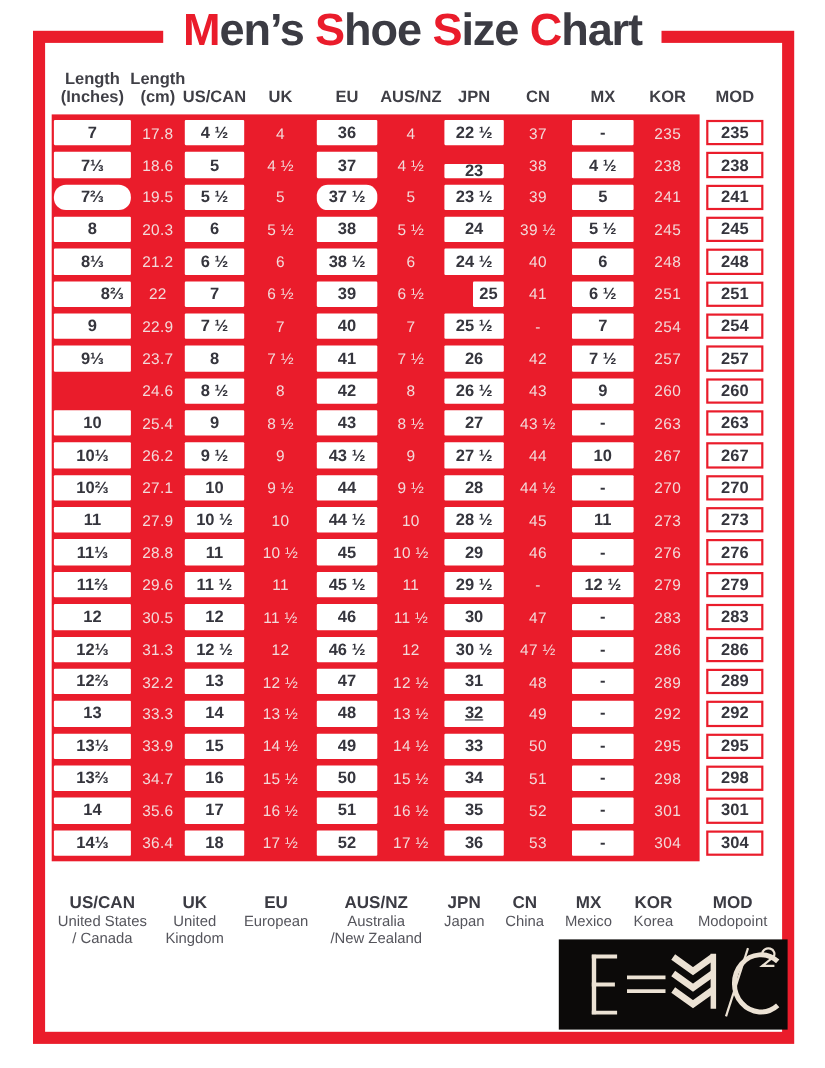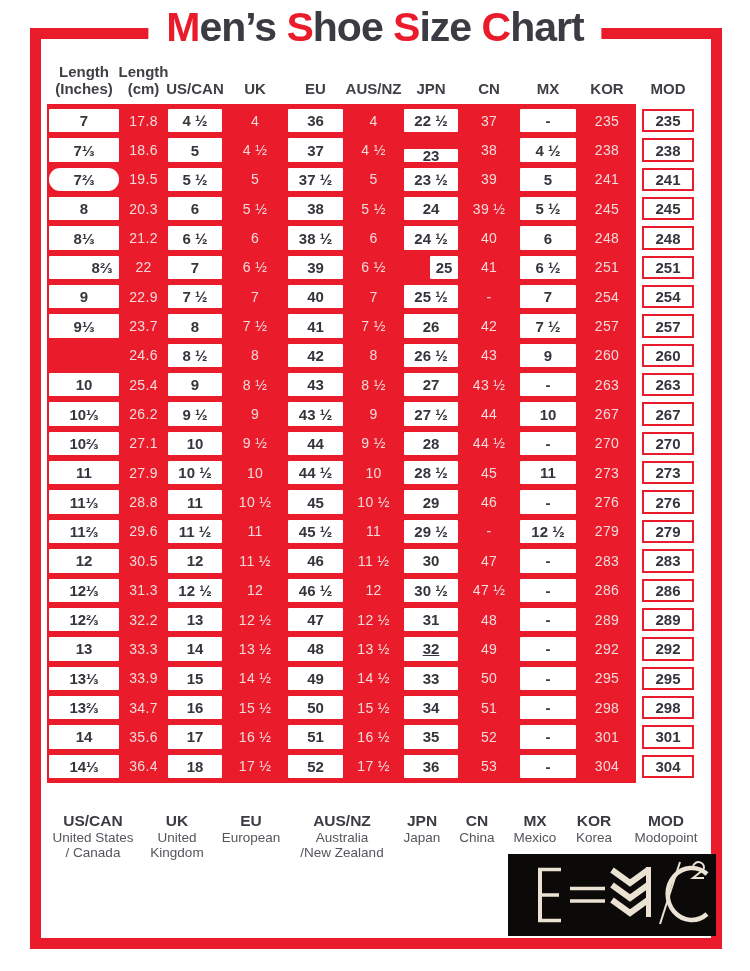--- a/index.html
+++ b/index.html
@@ -146,21 +146,21 @@
       <div class="cell red" style="grid-area: 2 / 6;">4 ½</div>
       <div class="cell white" style="grid-area: 2 / 7; margin-top: 14px;">23</div>
       <div class="cell red" style="grid-area: 2 / 8;">38</div>
       <div class="cell white" style="grid-area: 2 / 9;">4 ½</div>
       <div class="cell red" style="grid-area: 2 / 10;">238</div>
       <div class="cell outside" style="grid-area: 2 / 12;">238</div>
       <div class="cell white" style="grid-area: 3 / 1; border-radius: 11px;">7⅔</div>
       <div class="cell red" style="grid-area: 3 / 2;">19.5</div>
       <div class="cell white" style="grid-area: 3 / 3;">5 ½</div>
       <div class="cell red" style="grid-area: 3 / 4;">5</div>
-      <div class="cell white" style="grid-area: 3 / 5;">37 ½</div>
+      <div class="cell white" style="grid-area: 3 / 5; border-radius: 10px;">37 ½</div>
       <div class="cell red" style="grid-area: 3 / 6;">5</div>
       <div class="cell white" style="grid-area: 3 / 7;">23 ½</div>
       <div class="cell red" style="grid-area: 3 / 8;">39</div>
       <div class="cell white" style="grid-area: 3 / 9;">5</div>
       <div class="cell red" style="grid-area: 3 / 10;">241</div>
       <div class="cell outside" style="grid-area: 3 / 12;">241</div>
       <div class="cell white" style="grid-area: 4 / 1;">8</div>
       <div class="cell red" style="grid-area: 4 / 2;">20.3</div>
       <div class="cell white" style="grid-area: 4 / 3;">6</div>
       <div class="cell red" style="grid-area: 4 / 4;">5 ½</div>

